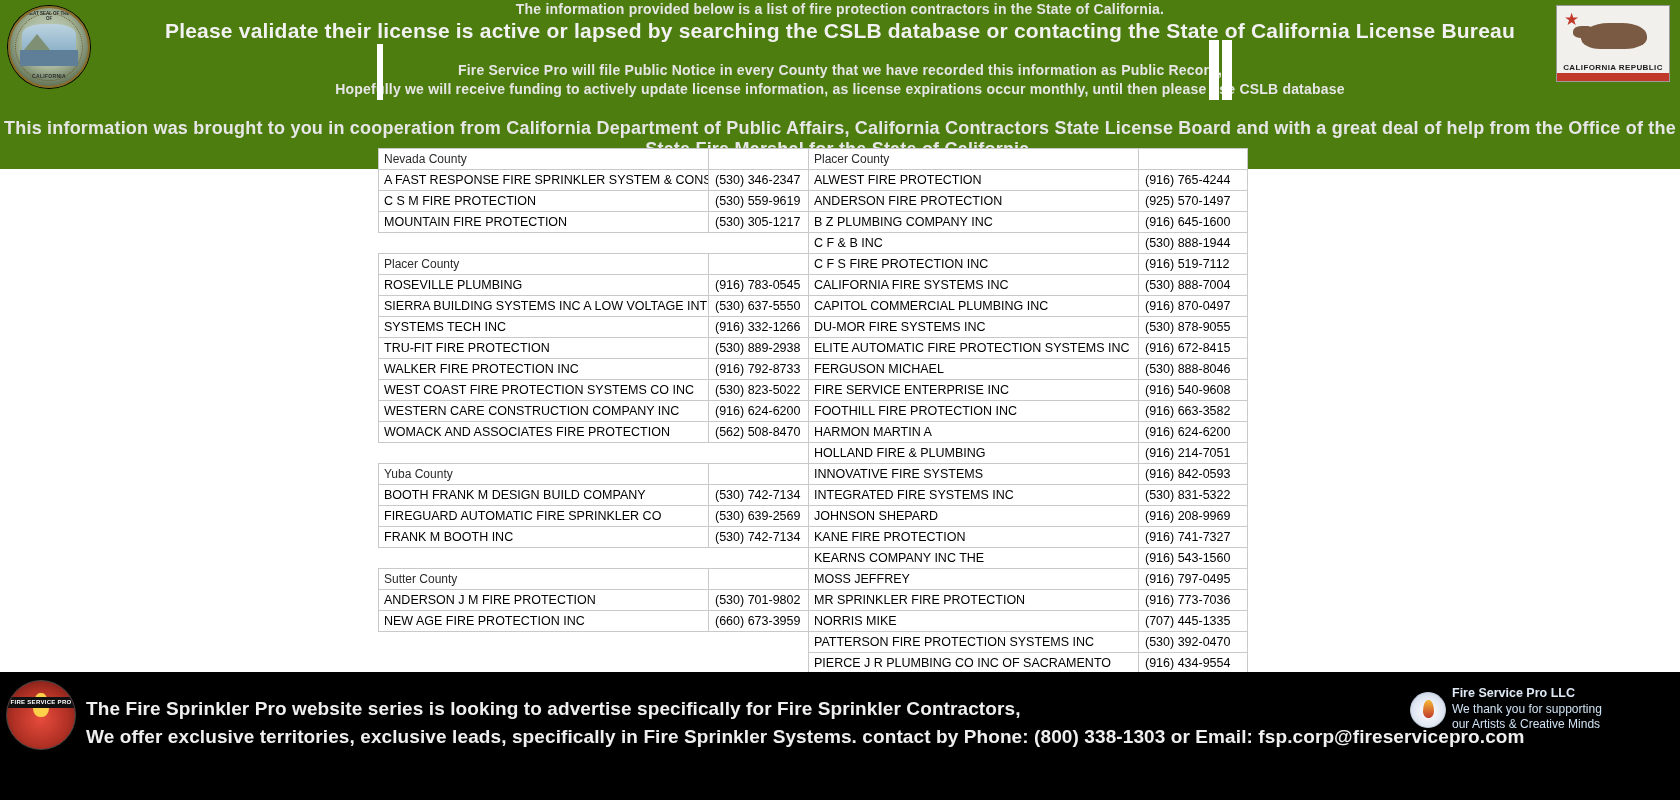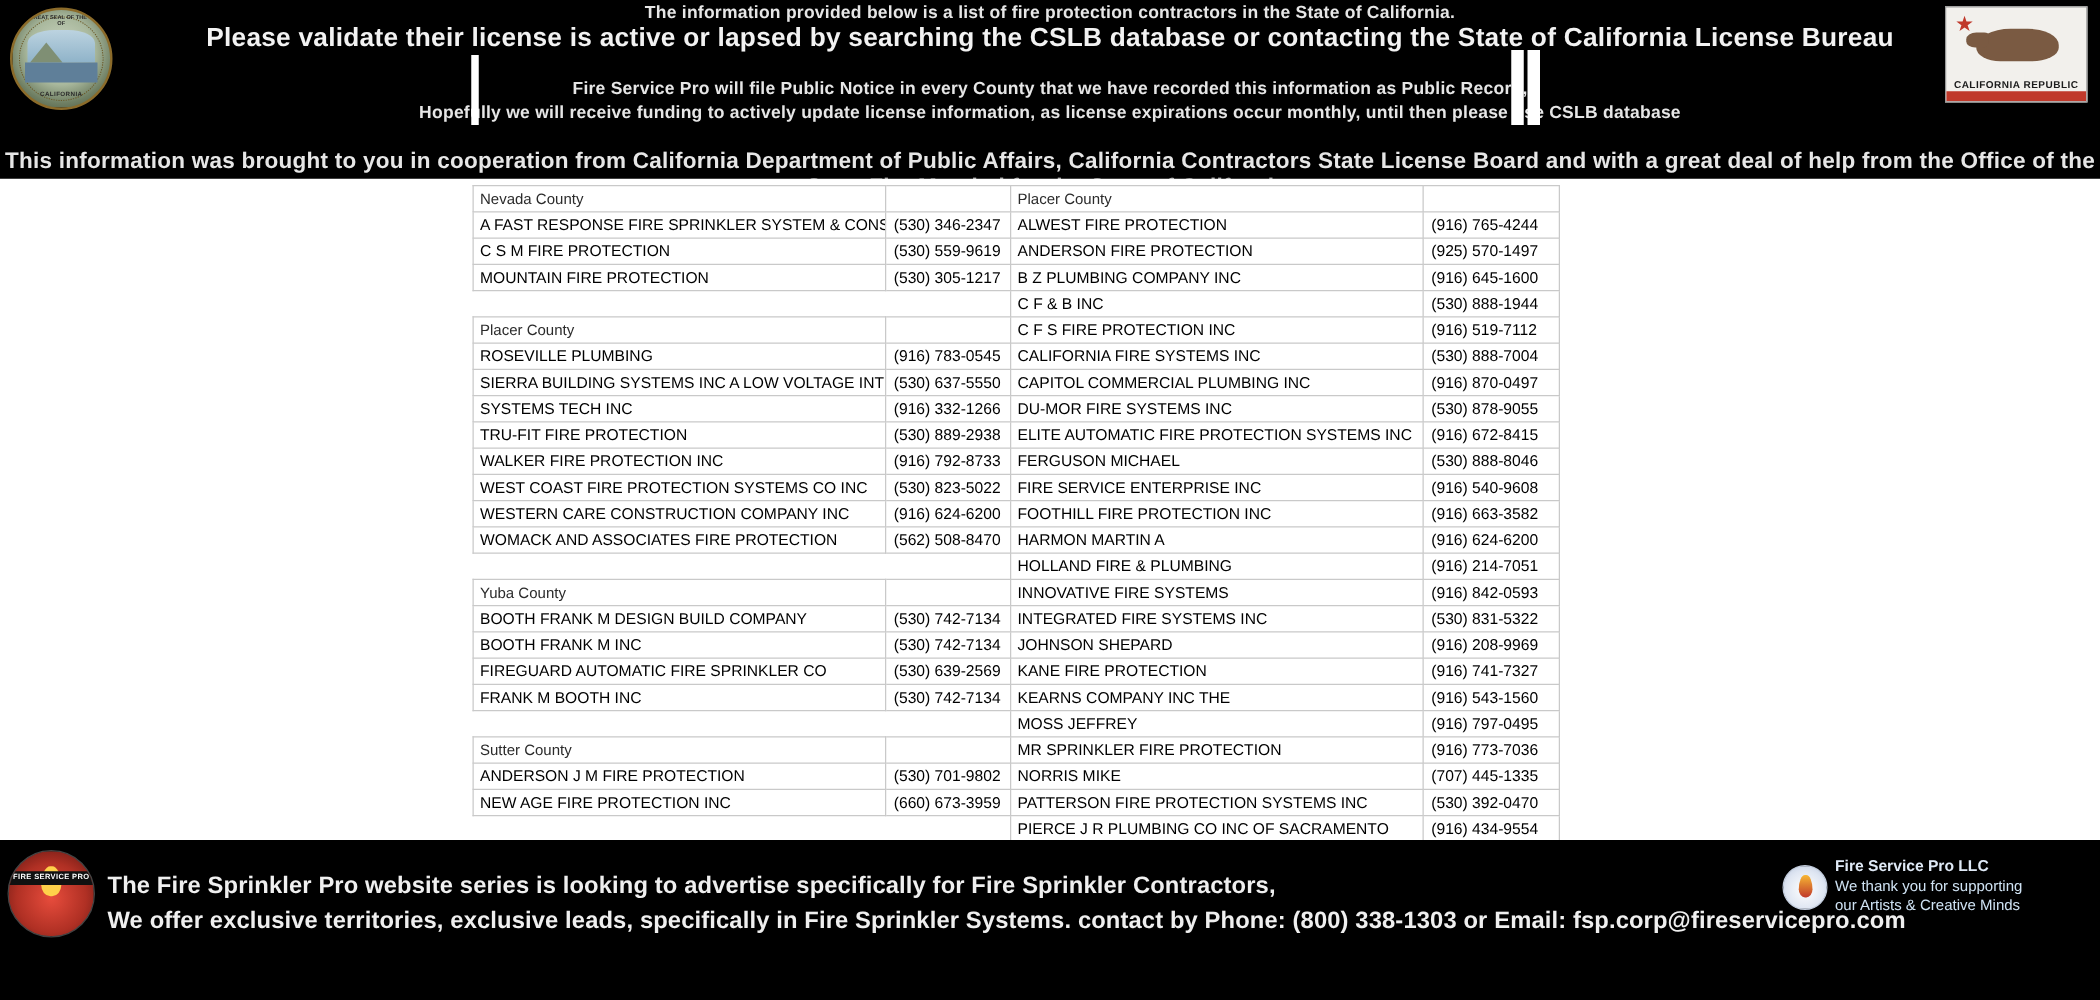--- a/index.html
+++ b/index.html
@@ -13,22 +13,22 @@
     position: relative;
     font-family: "Liberation Sans", sans-serif;
     overflow: hidden;
   }
 
   
   .header {
     position: absolute;
     left: 0; top: 0;
     width: 1680px;
-    height: 143px;
-    background: #000000;
+    height: 169px;
+    background: #4d7c0f;
     color: #e8e8e8;
     overflow: hidden;
   }
   .header-text {
     position: absolute;
     left: 0;
     width: 1680px;
     text-align: center;
     font-weight: bold;
     letter-spacing: 0.2px;
@@ -238,21 +238,21 @@
     font-size: 6px;
     font-weight: bold;
     text-align: center;
     line-height: 11px;
     letter-spacing: 0.3px;
   }
 
   
   .brand {
     position: absolute;
-    right: 14px; top: 14px;
+    right: 30px; top: 14px;
     width: 240px;
     height: 58px;
     text-align: left;
   }
   .brand .brand-icon {
     position: absolute;
     left: 0; top: 6px;
     width: 34px; height: 34px;
     border-radius: 50%;
     background: radial-gradient(circle at 50% 55%, #ffffff 0%, #dfe6f2 60%, #b9c6de 100%);
@@ -372,24 +372,20 @@
       </table>
       <div class="gap"></div>
       <table class="listing">
         <tbody>
           <tr class="county">
             <td class="name">Yuba County</td>
             <td class="phone">&nbsp;</td>
           </tr>
           <tr>
             <td class="name">BOOTH FRANK M DESIGN BUILD COMPANY</td>
-            <td class="phone">(530) 742-7134</td>
-          </tr>
-          <tr>
-            <td class="name">BOOTH FRANK M INC</td>
             <td class="phone">(530) 742-7134</td>
           </tr>
           <tr>
             <td class="name">FIREGUARD AUTOMATIC FIRE SPRINKLER CO</td>
             <td class="phone">(530) 639-2569</td>
           </tr>
           <tr>
             <td class="name">FRANK M BOOTH INC</td>
             <td class="phone">(530) 742-7134</td>
           </tr>

